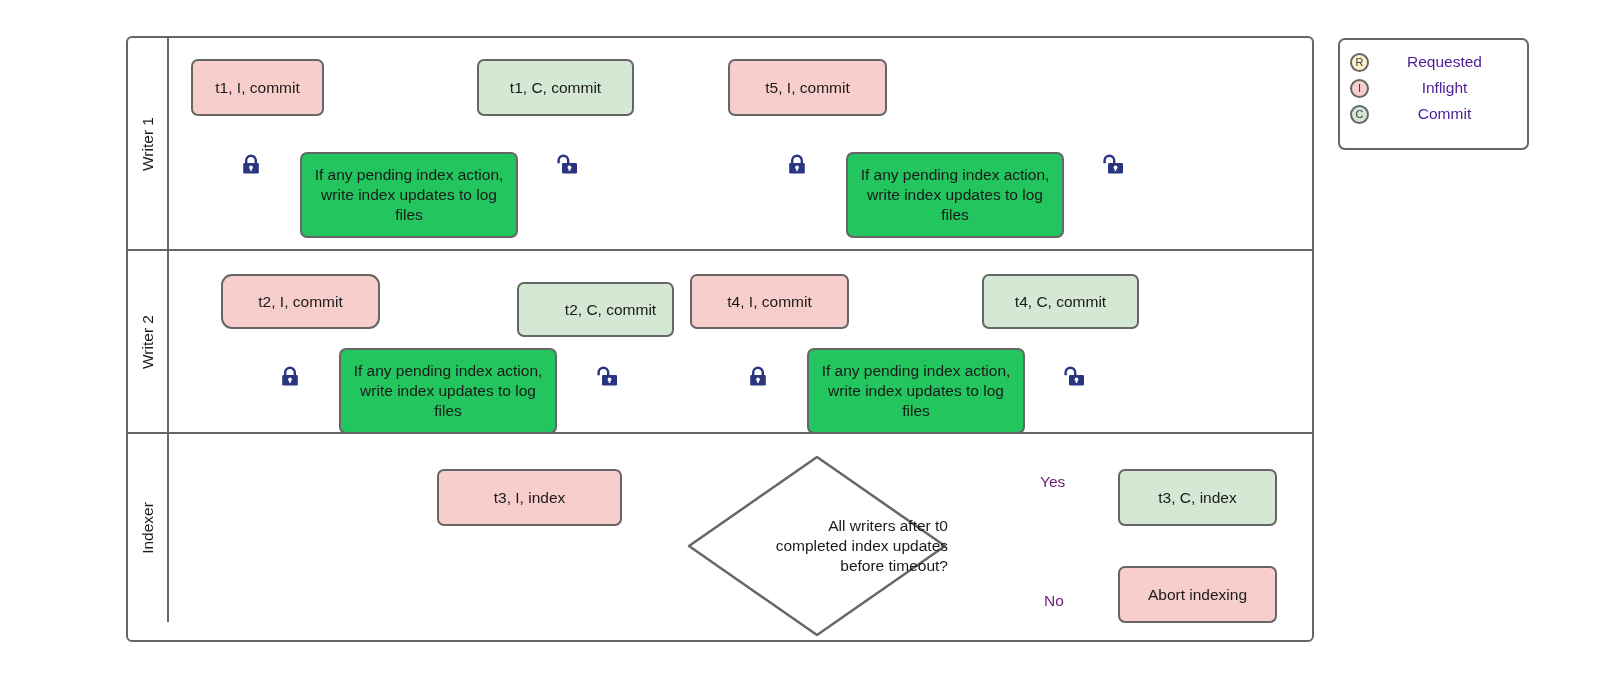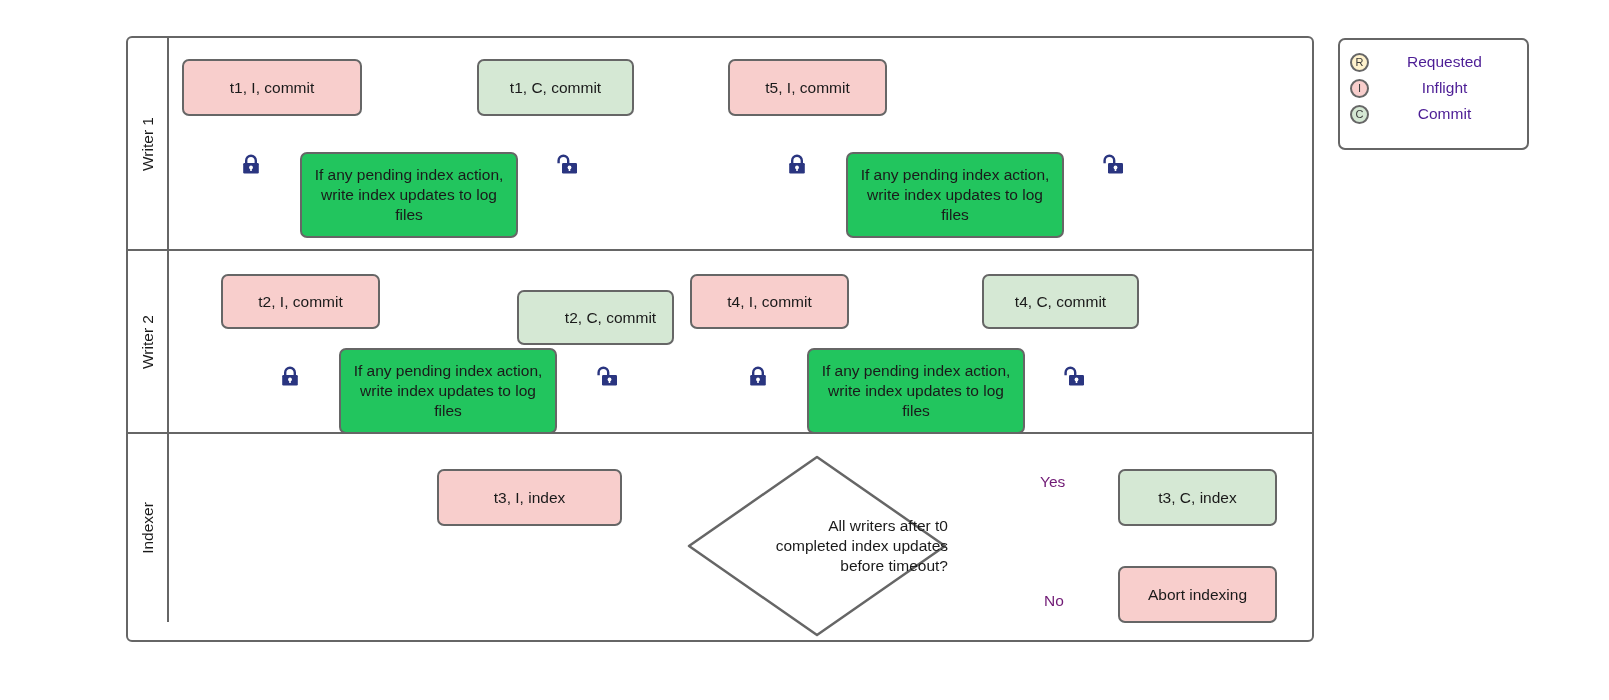--- a/index.html
+++ b/index.html
@@ -215,34 +215,34 @@
     </div>
 
     <div class="lane lane-3">
       <div class="lane-title">
         <span>Indexer</span>
       </div>
     </div>
 
   </div>
 
-  <div class="node n-pink" style="left:182px; top:59px; width:180px; height:57px;">t1, I, commit</div>
+  <div class="node n-pink" style="left:191px; top:59px; width:133px; height:57px;">t1, I, commit</div>
 
   <div class="node n-green" style="left:477px; top:59px; width:157px; height:57px;">t1, C, commit</div>
 
   <div class="node n-pink" style="left:728px; top:59px; width:159px; height:57px;">t5, I, commit</div>
 
 
   <div class="node n-white" style="left:300px; top:152px; width:218px; height:86px;">If any pending index action, write index updates to log files</div>
 
   <div class="node n-white" style="left:846px; top:152px; width:218px; height:86px;">If any pending index action, write index updates to log files</div>
 
-  <div class="node n-pink" style="left:221px; top:274px; width:159px; height:55px;">t2, I, commit</div>
-
-  <div class="node n-green" style="left:517px; top:290px; width:157px; height:55px;padding-left:36px;">t2, C, commit</div>
+  <div class="node n-pink" style="left:221px; top:274px; width:159px; height:55px;border-radius:11px;">t2, I, commit</div>
+
+  <div class="node n-green" style="left:517px; top:282px; width:157px; height:55px;padding-left:36px;">t2, C, commit</div>
 
   <div class="node n-pink" style="left:690px; top:274px; width:159px; height:55px;">t4, I, commit</div>
 
   <div class="node n-green" style="left:982px; top:274px; width:157px; height:55px;">t4, C, commit</div>
 
   <div class="node n-white" style="left:339px; top:348px; width:218px; height:86px;">If any pending index action, write index updates to log files</div>
 
   <div class="node n-white" style="left:807px; top:348px; width:218px; height:86px;">If any pending index action, write index updates to log files</div>
 
 

